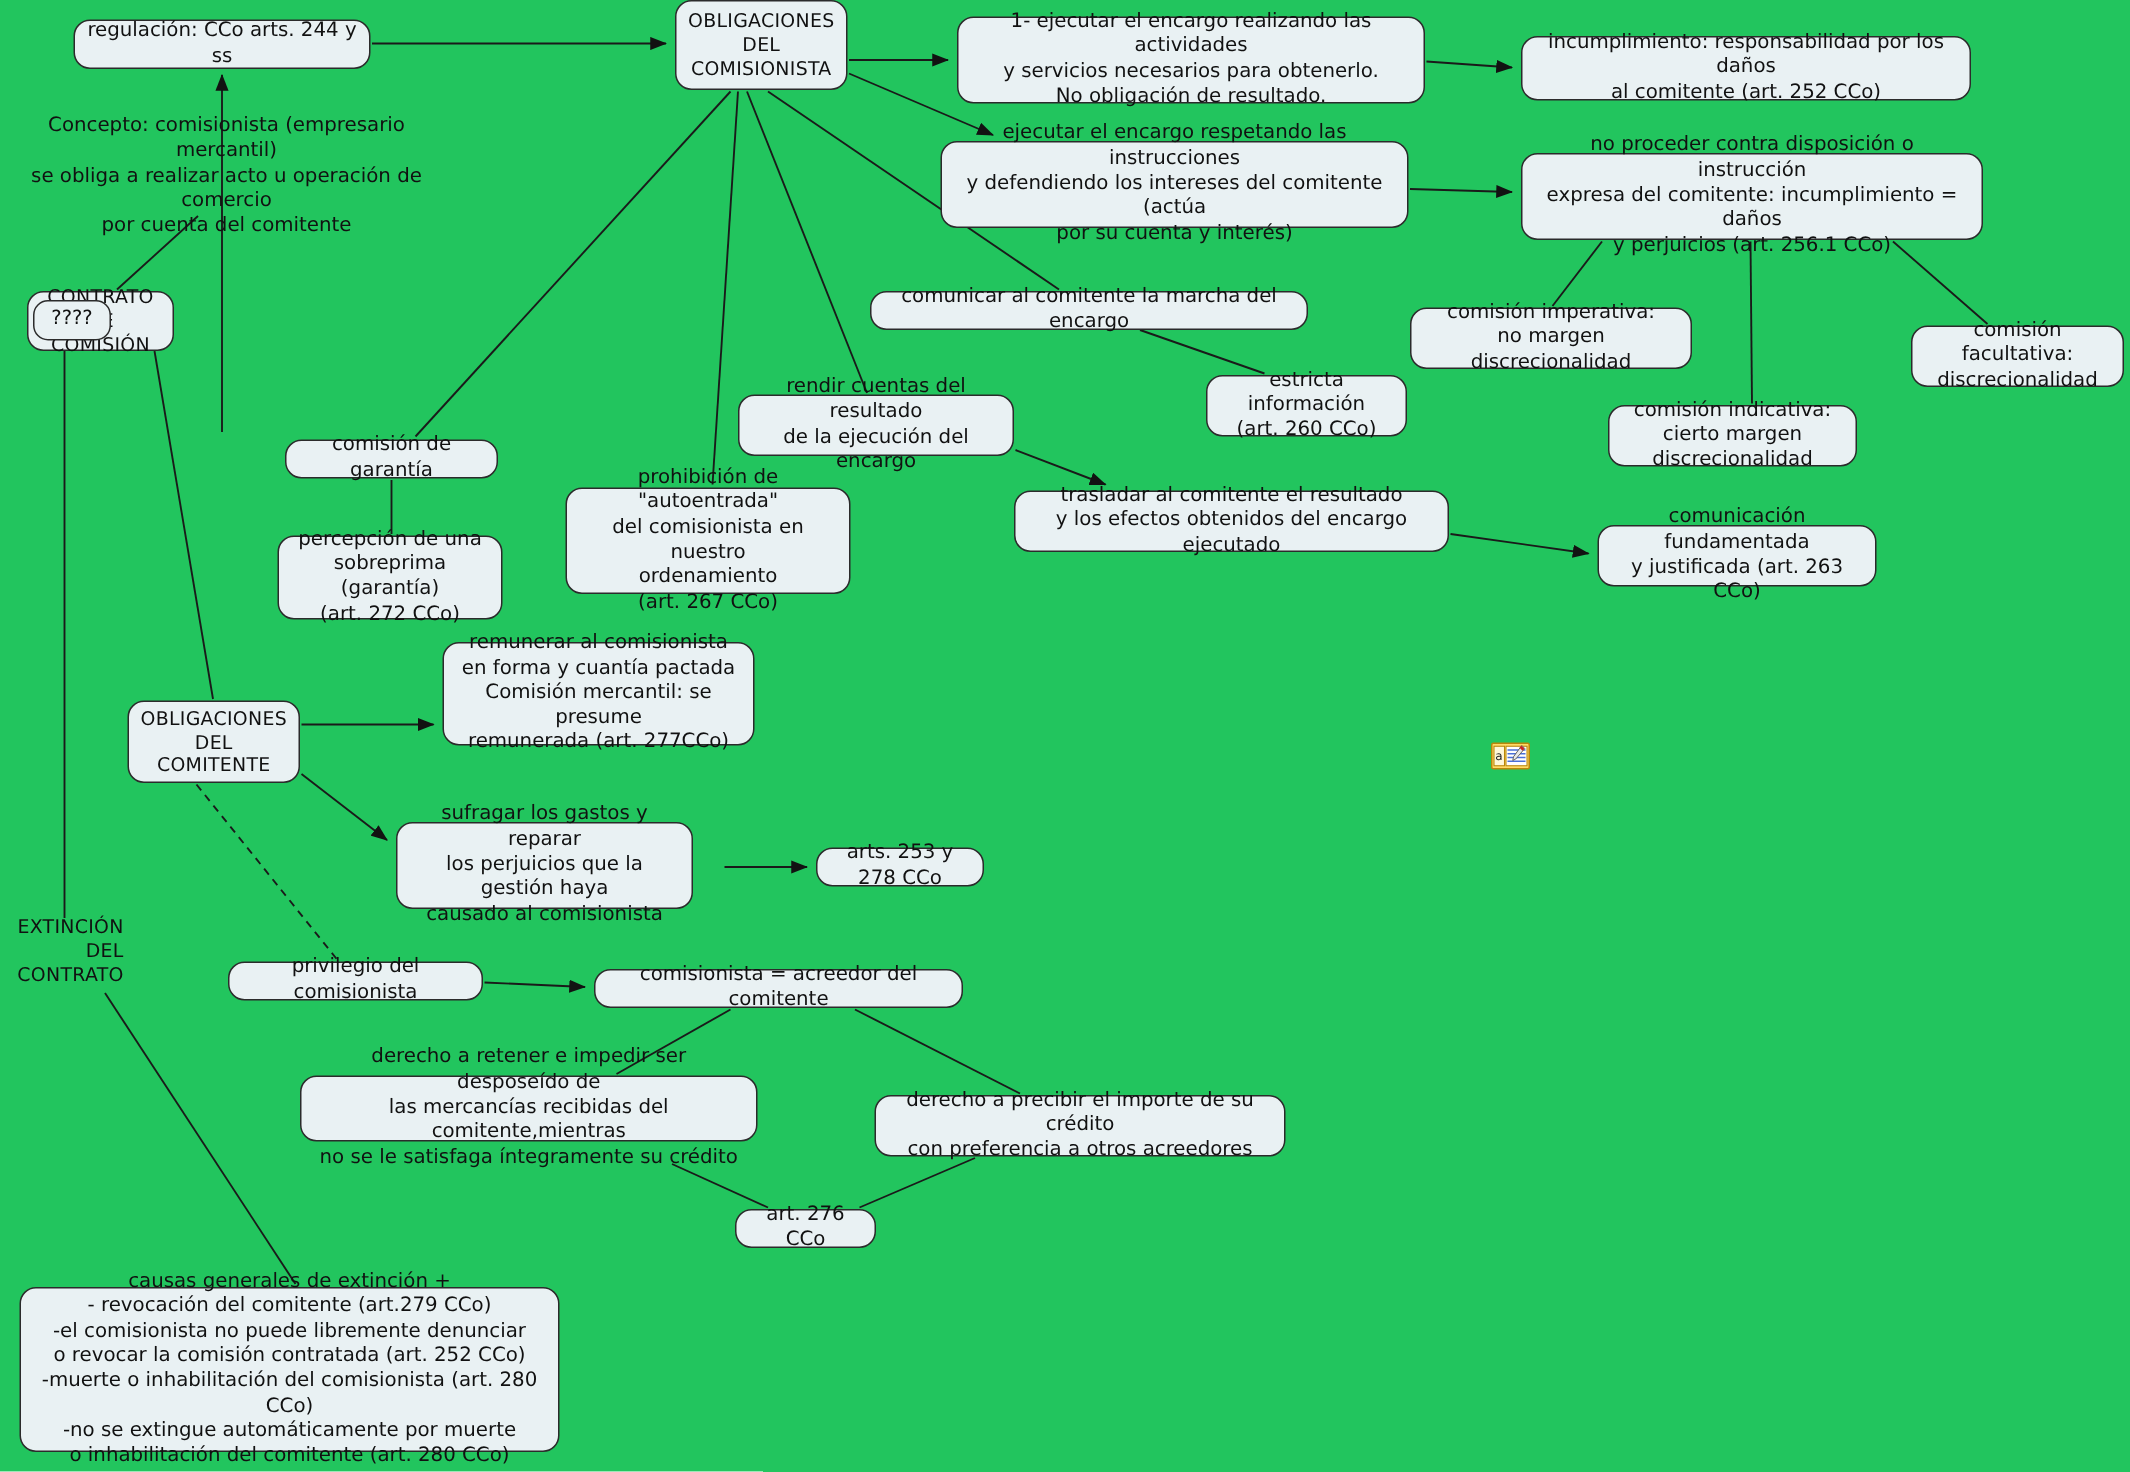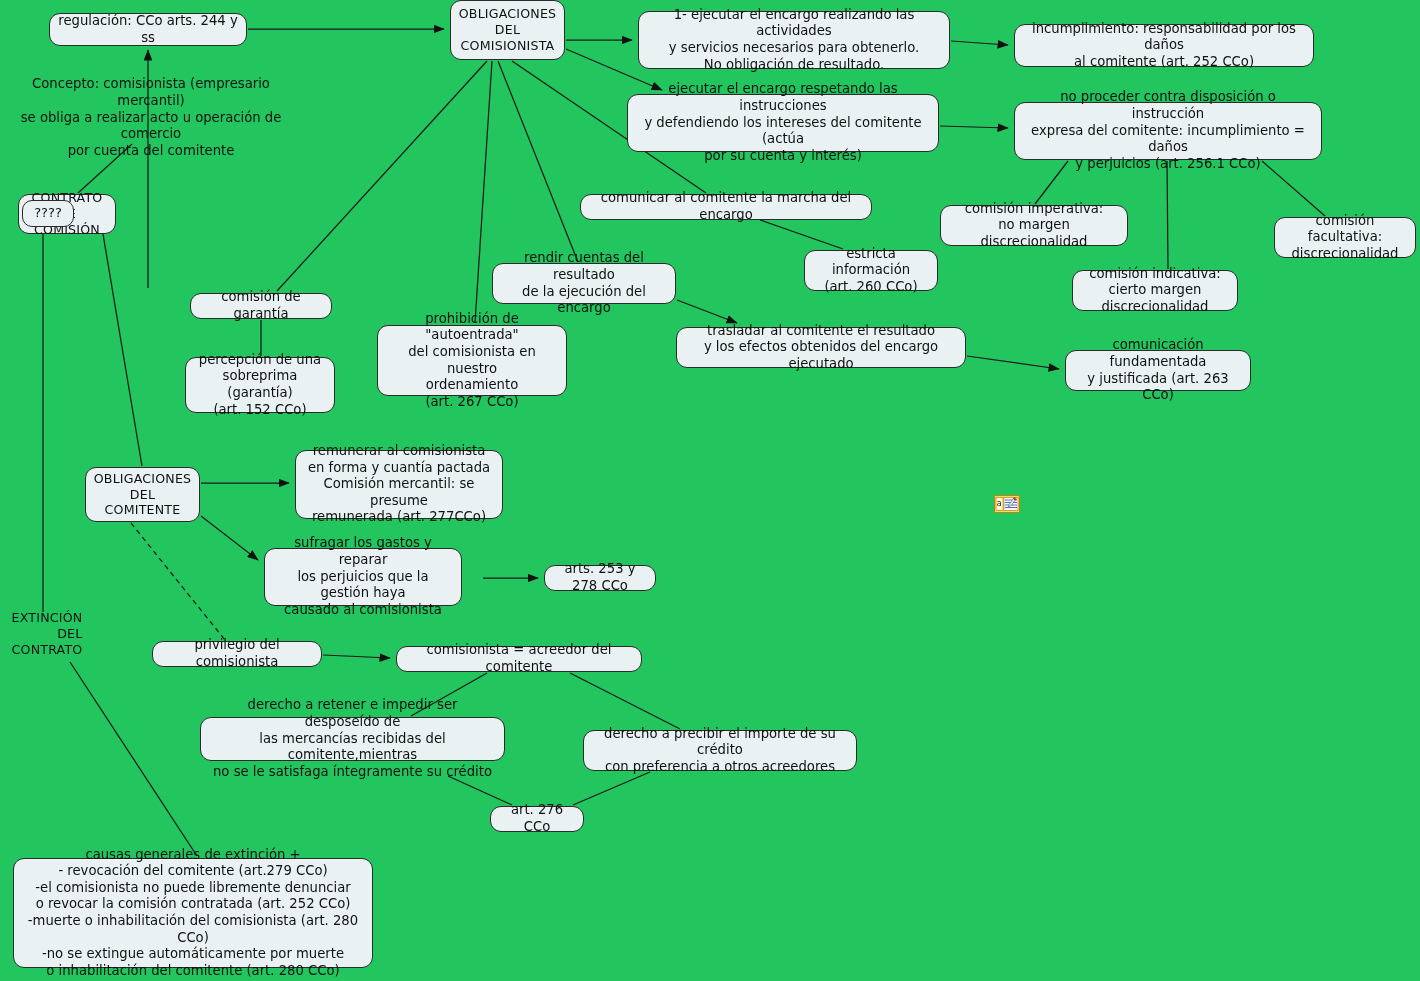--- a/index.html
+++ b/index.html
@@ -145,29 +145,29 @@
 (art. 260 CCo)</span></div>
       <div class="node" style="left: 492px; top: 263px; width: 184px; height: 41px;"><span>rendir cuentas del resultado
 de la ejecución del encargo</span></div>
       <div class="node" style="left: 676px; top: 327px; width: 290px; height: 41px;"><span>trasladar al comitente el resultado
 y los efectos obtenidos del encargo ejecutado</span></div>
       <div class="node" style="left: 1065px; top: 350px; width: 186px; height: 41px;"><span>comunicación fundamentada
 y justificada (art. 263 CCo)</span></div>
       <div class="node" style="left: 190px; top: 293px; width: 142px; height: 26px;"><span>comisión de garantía</span></div>
       <div class="node" style="left: 185px; top: 357px; width: 150px; height: 56px;"><span>percepción de una
 sobreprima (garantía)
-(art. 152 CCo)</span></div>
+(art. 272 CCo)</span></div>
       <div class="node" style="left: 377px; top: 325px; width: 190px; height: 71px;"><span>prohibición de "autoentrada"
 del comisionista en nuestro
 ordenamiento
 (art. 267 CCo)</span></div>
       <div class="node caps" style="left: 85px; top: 467px; width: 115px; height: 55px;"><span>OBLIGACIONES
 DEL
 COMITENTE</span></div>
-      <div class="node" style="left: 295px; top: 450px; width: 208px; height: 69px;"><span>remunerar al comisionista
+      <div class="node" style="left: 295px; top: 428px; width: 208px; height: 69px;"><span>remunerar al comisionista
 en forma y cuantía pactada
 Comisión mercantil: se presume
 remunerada (art. 277CCo)</span></div>
       <div class="node" style="left: 264px; top: 548px; width: 198px; height: 58px;"><span>sufragar los gastos y reparar
 los perjuicios que la gestión haya
 causado al comisionista</span></div>
       <div class="node" style="left: 544px; top: 565px; width: 112px; height: 26px;"><span>arts. 253 y 278 CCo</span></div>
       <div class="node plain caps" style="left: 4px; top: 612px; width: 86px; height: 44px; text-align: right;"><span>EXTINCIÓN
 DEL
 CONTRATO</span></div>

